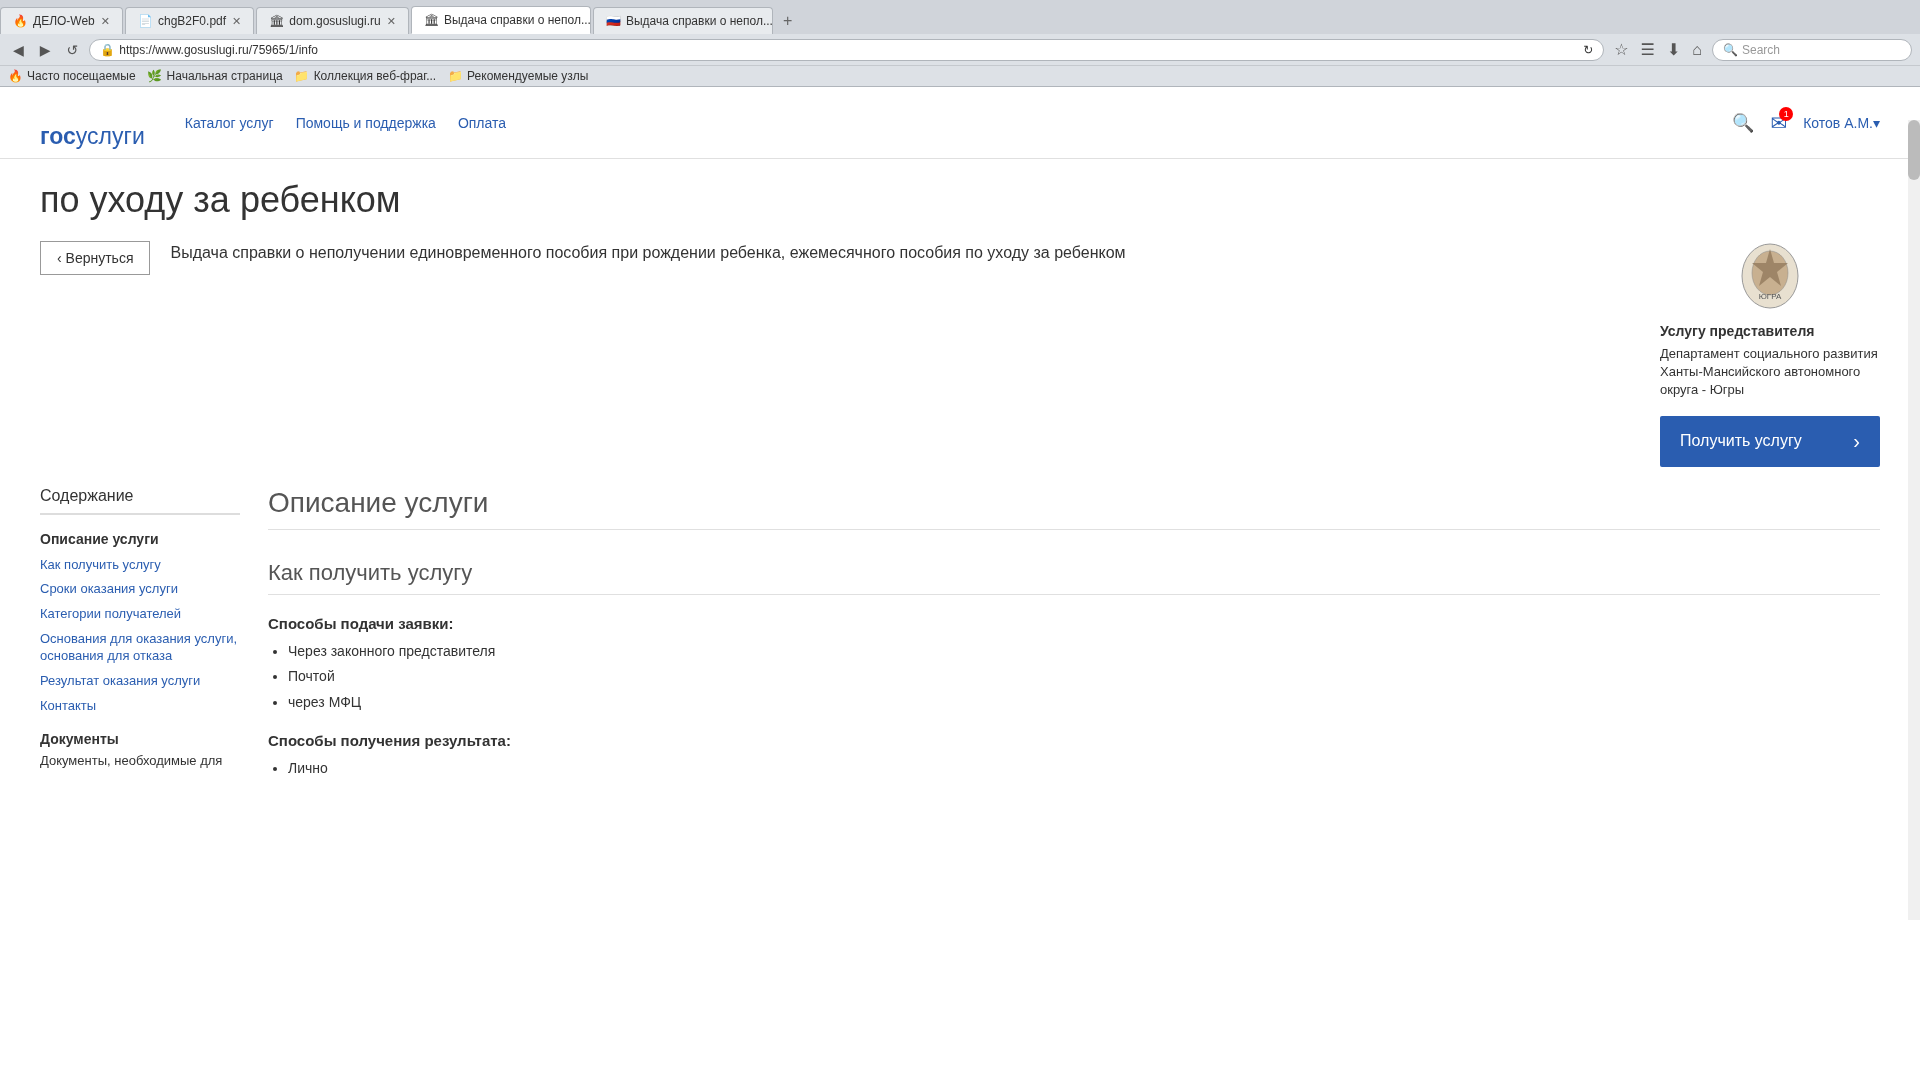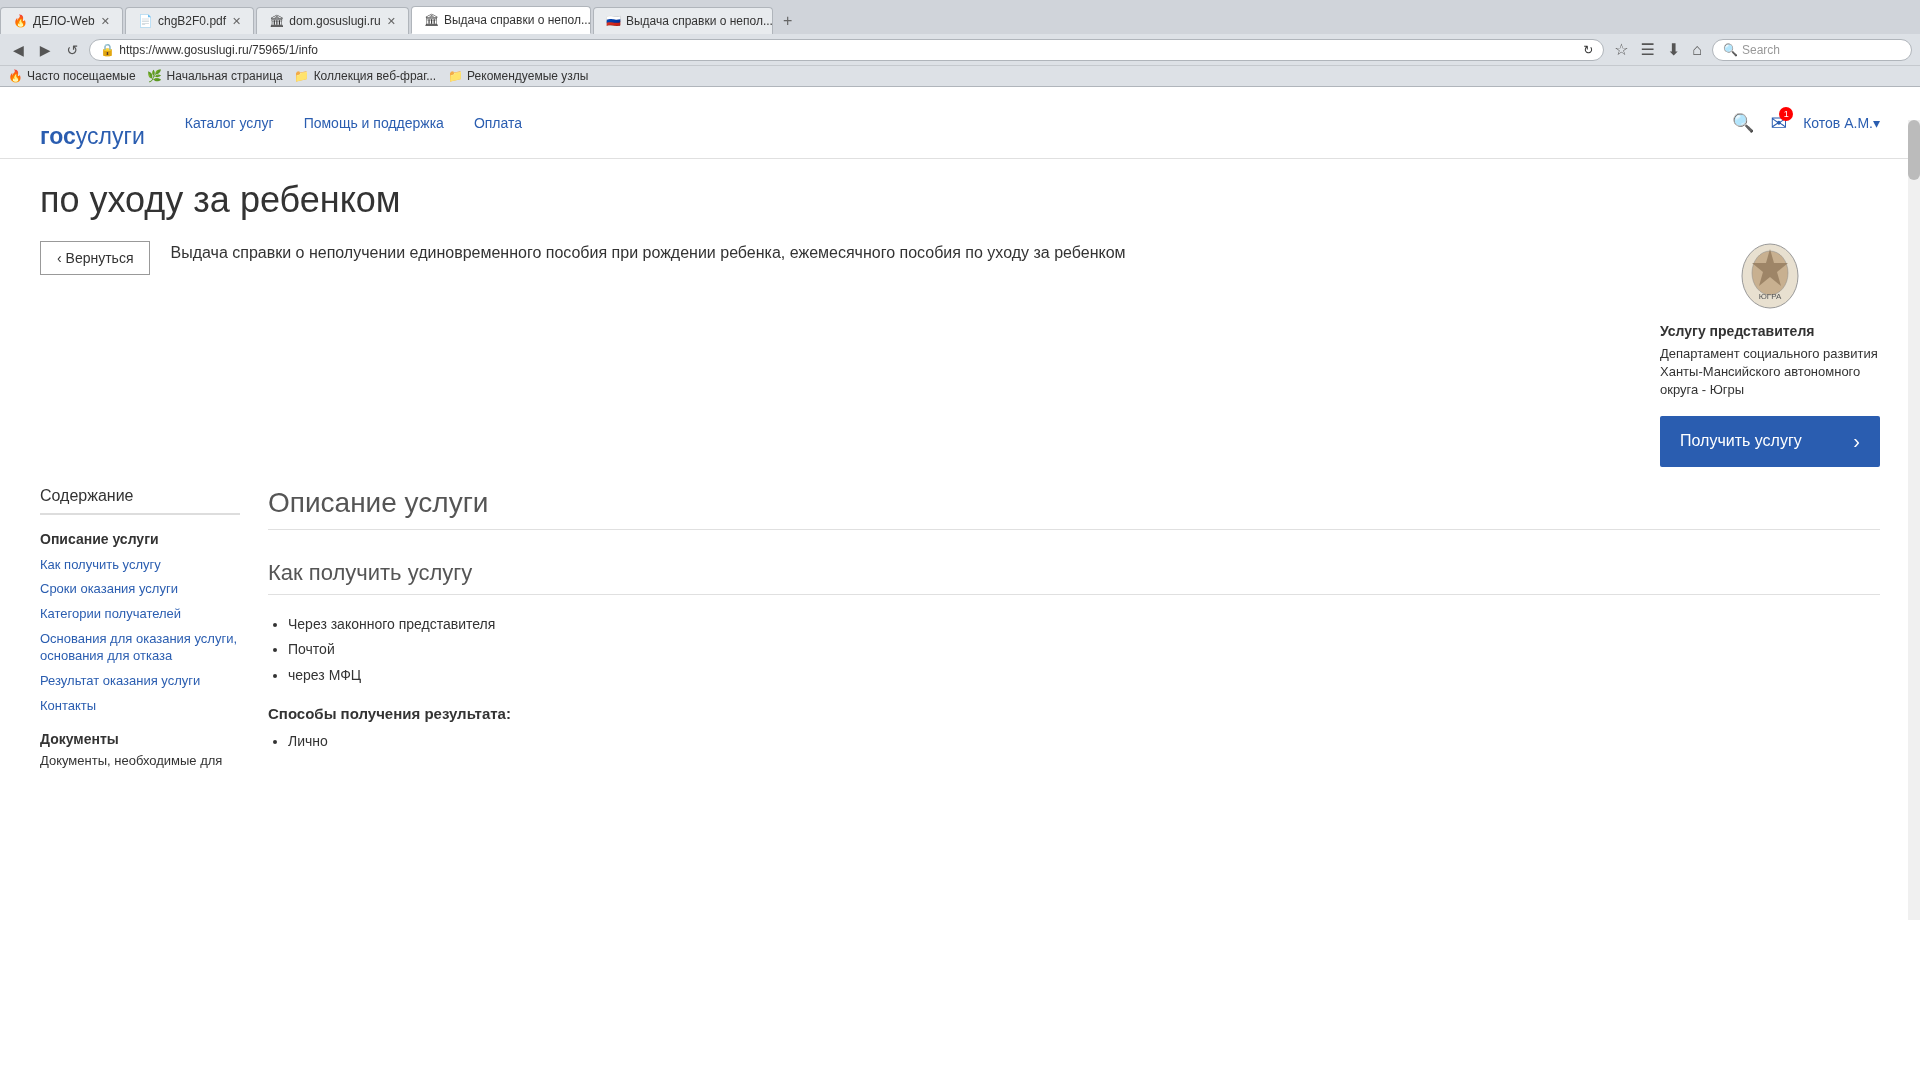--- a/index.html
+++ b/index.html
@@ -46,21 +46,21 @@
     .page { min-height: calc(1080px - 120px); background: #fff; }
 
     
     .site-header {
       display: flex; align-items: center; padding: 8px 40px; border-bottom: 1px solid #e0e0e0;
       gap: 40px;
     }
     .site-logo { font-size: 23px; font-weight: bold; margin-top: 28px; }
     .logo-gos { color: #2a5db0; }
     .logo-uslugi { color: #2a5db0; font-weight: normal; }
-    .nav-links { display: flex; gap: 30px; align-items: center; }
+    .nav-links { display: flex; gap: 22px; align-items: center; }
     .nav-link { color: #2a5db0; font-size: 14px; text-decoration: none; cursor: pointer; }
     .nav-right { margin-left: auto; display: flex; align-items: center; gap: 16px; }
     .search-icon-btn { font-size: 18px; color: #2a5db0; cursor: pointer; }
     .user-badge { position: relative; }
     .user-envelope { font-size: 20px; color: #2a5db0; }
     .user-badge-count {
       position: absolute; top: -4px; right: -6px; background: red; color: #fff;
       border-radius: 50%; font-size: 9px; width: 14px; height: 14px;
       display: flex; align-items: center; justify-content: center;
     }
@@ -262,20 +262,21 @@
       <a class="sidebar-link">Основания для оказания услуги, основания для отказа</a>
       <a class="sidebar-link">Результат оказания услуги</a>
       <a class="sidebar-link">Контакты</a>
       <div class="sidebar-docs-title">Документы</div>
       <div class="sidebar-docs-sub">Документы, необходимые для</div>
     </div>
 
     <div class="main-section">
       <h2 class="section-heading">Описание услуги</h2>
       <h3 class="subsection-heading">Как получить услугу</h3>
+      <p class="field-label">Способы подачи заявки:</p>
       <ul class="bullet-list">
         <li>Через законного представителя</li>
         <li>Почтой</li>
         <li>через МФЦ</li>
       </ul>
       <p class="field-label">Способы получения результата:</p>
       <ul class="bullet-list">
         <li>Лично</li>
       </ul>
     </div>

